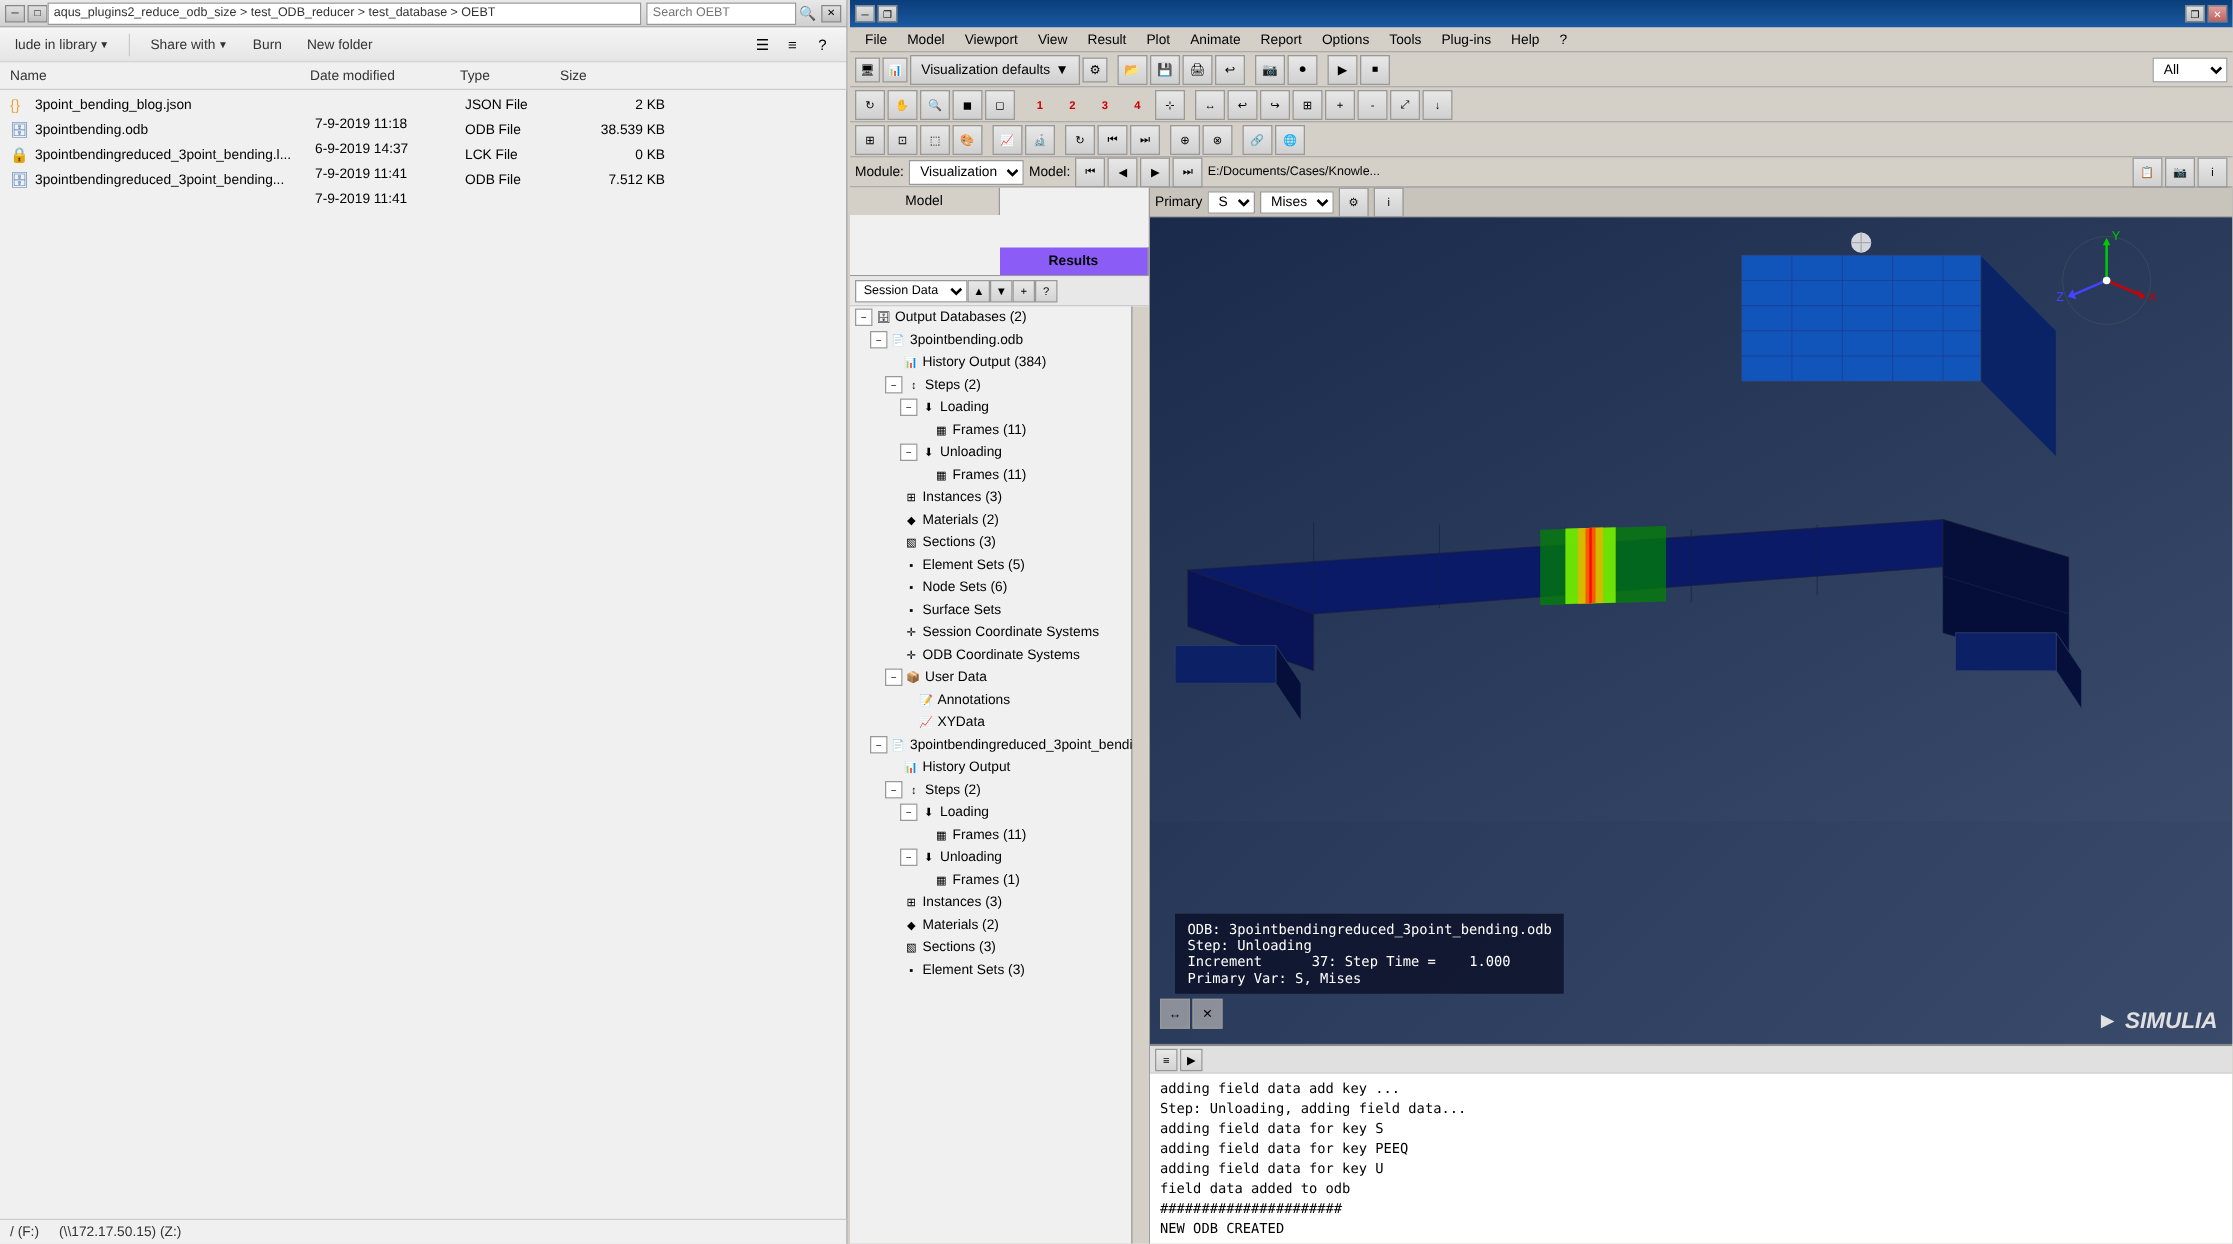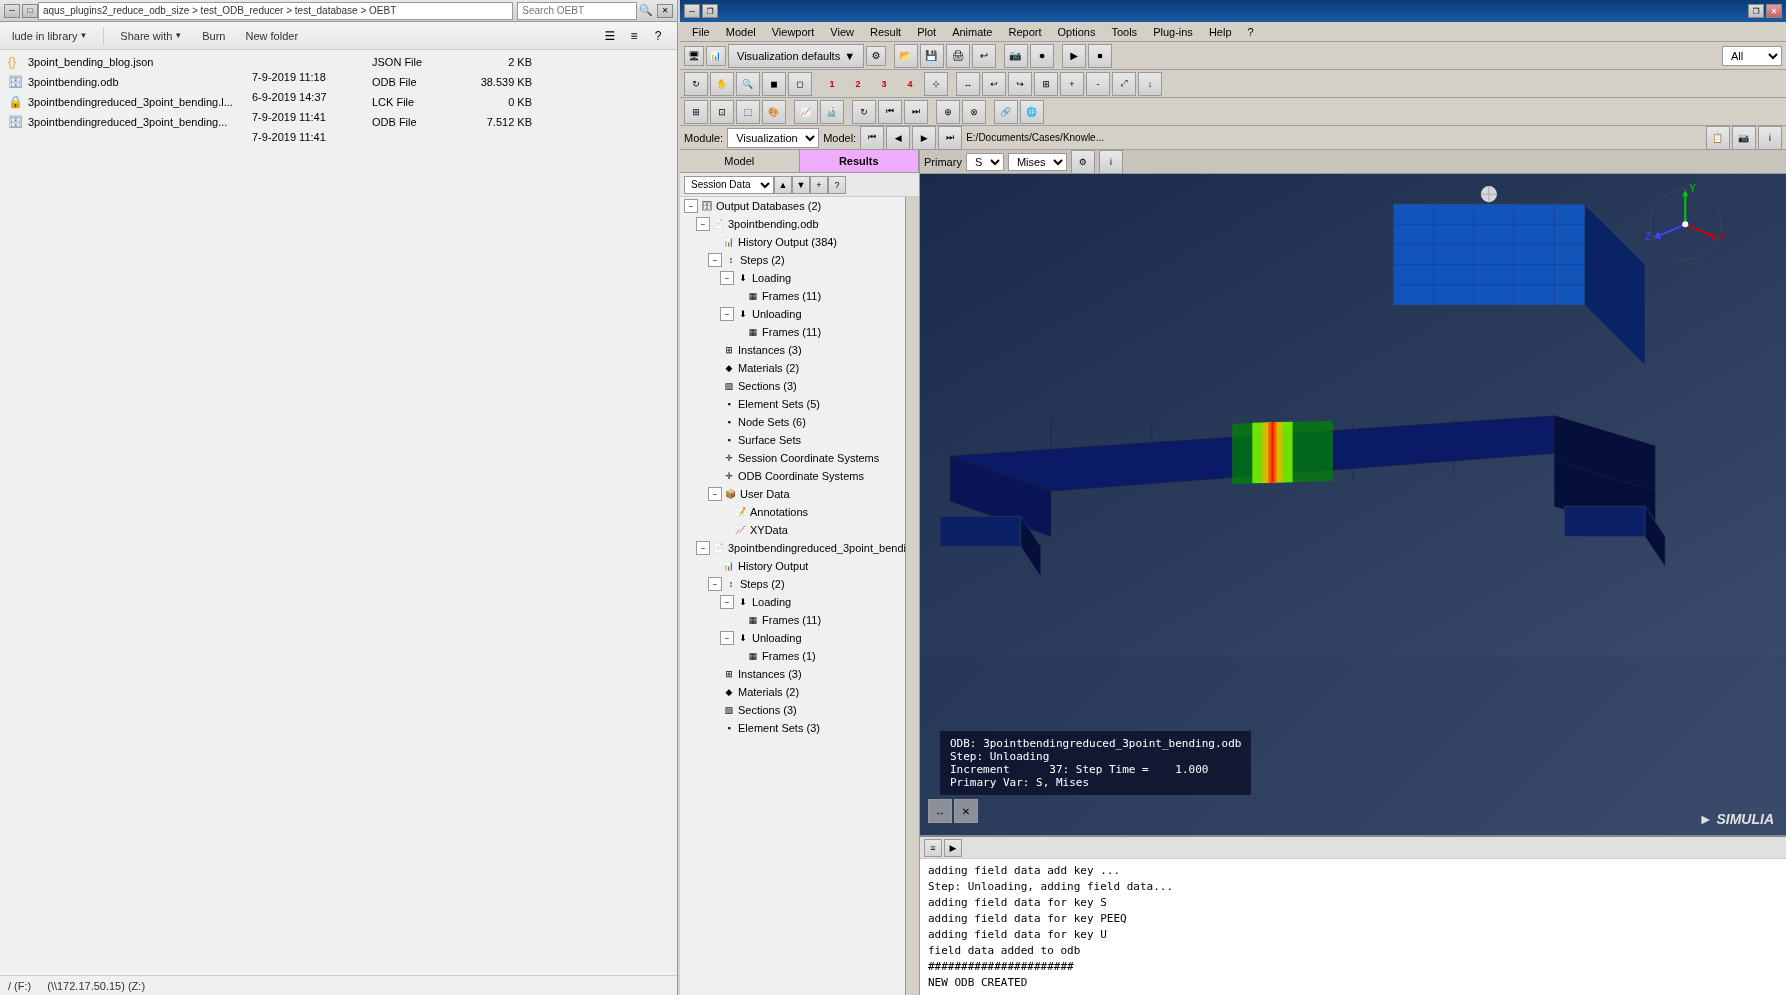--- a/index.html
+++ b/index.html
@@ -58,21 +58,21 @@
     .abaqus-toolbar2 { background: #d4d0c8; height: 28px; display: flex; align-items: center; padding: 2px 4px; border-bottom: 1px solid #a0a0a0; gap: 2px; }
 
     .abaqus-toolbar3 { background: #d4d0c8; height: 28px; display: flex; align-items: center; padding: 2px 4px; border-bottom: 1px solid #a0a0a0; gap: 2px; }
 
     .abaqus-main { display: flex; flex: 1; overflow: hidden; }
 
     
     .model-tree-panel { width: 240px; background: #f0f0f0; border-right: 1px solid #999; display: flex; flex-direction: column; }
     .tree-tabs { display: flex; border-bottom: 1px solid #999; }
     .tree-tab { flex: 1; height: 22px; display: flex; align-items: center; justify-content: center; font-size: 11px; cursor: pointer; background: #d4d0c8; border-right: 1px solid #999; }
-    .tree-tab.active { background: #f0abfc; font-weight: bold; }
+    .tree-tab.active { background: #8b5cf6; font-weight: bold; margin-top: 48px; }
 
     .tree-toolbar { display: flex; align-items: center; padding: 2px 4px; border-bottom: 1px solid #ccc; gap: 0; background: #e8e8e8; height: 24px; }
     .tree-tb-btn { width: 18px; height: 18px; background: linear-gradient(to bottom, #e8e8e8, #d4d4d4); border: 1px solid #999; display: flex; align-items: center; justify-content: center; font-size: 9px; cursor: pointer; }
     .tree-dropdown { height: 18px; font-size: 10px; border: 1px solid #999; background: white; padding: 0 2px; min-width: 90px; }
     .tree-node { display: flex; align-items: center; height: 18px; padding-left: 4px; cursor: default; white-space: nowrap; }
     .tree-indent { display: inline-block; width: 12px; flex-shrink: 0; }
     .tree-expander { width: 14px; height: 14px; display: flex; align-items: center; justify-content: center; flex-shrink: 0; border: 1px solid #999; background: white; font-size: 8px; cursor: pointer; margin-right: 2px; }
     .tree-icon { width: 14px; height: 14px; margin-right: 2px; flex-shrink: 0; display: flex; align-items: center; justify-content: center; font-size: 9px; }
     .tree-text { font-size: 11px; }
 
@@ -89,21 +89,21 @@
     .legend-title { font-size: 12px; margin-bottom: 4px; }
     .legend-subtitle { font-size: 11px; margin-bottom: 6px; }
     .legend-item { display: flex; align-items: center; height: 16px; }
     .legend-color { width: 20px; height: 16px; margin-right: 6px; }
     .legend-value { font-size: 10px; font-family: monospace; }
 
     
     .viewport-info { position: absolute; bottom: 40px; left: 20px; background: rgba(0,0,20,0.6); color: white; padding: 6px 10px; font-size: 11px; font-family: monospace; }
 
     
-    .simulia-logo { position: absolute; bottom: 8px; right: 12px; color: #e0e0e0; font-size: 14px; font-style: italic; font-weight: bold; }
+    .simulia-logo { position: absolute; bottom: 8px; right: 12px; color: #e0e0e0; font-size: 18px; font-style: italic; font-weight: bold; }
 
     
     .message-area { height: 160px; background: #f8f8f8; border-top: 2px solid #888; display: flex; flex-direction: column; }
     .message-toolbar { display: flex; align-items: center; background: #e0e0e0; border-bottom: 1px solid #ccc; height: 22px; padding: 0 4px; gap: 2px; }
     .msg-btn { width: 18px; height: 18px; background: linear-gradient(to bottom, #e8e8e8, #d4d4d4); border: 1px solid #999; font-size: 9px; cursor: pointer; display: flex; align-items: center; justify-content: center; }
     .message-content { flex: 1; overflow-y: auto; padding: 4px 8px; font-family: monospace; font-size: 11px; color: #000; background: #fff; }
 
     
     .tree-scroll-area { display: flex; flex: 1; overflow: hidden; }
     .tree-scroll-content { flex: 1; overflow: auto; }
@@ -156,20 +156,26 @@
     <div class="toolbar-item">
       <span>New folder</span>
     </div>
     <div class="toolbar-icons">
       <div class="toolbar-icon-btn">☰</div>
       <div class="toolbar-icon-btn">≡</div>
       <div class="toolbar-icon-btn">?</div>
     </div>
   </div>
 
+  <div class="explorer-header">
+    <span class="col-header col-name">Name</span>
+    <span class="col-header col-date">Date modified</span>
+    <span class="col-header col-type">Type</span>
+    <span class="col-header col-size">Size</span>
+  </div>
 
   <div class="file-list" id="file-list-container">
   <div class="file-item">
     <div class="file-icon" style="color:#e8a840;font-size:12px;display:flex;align-items:center;">{}</div>
     <span class="file-name">3point_bending_blog.json</span>
     <span class="file-date">7-9-2019 11:18</span>
     <span class="file-type">JSON File</span>
     <span class="file-size">2 KB</span>
   </div>
       <div class="file-item">

